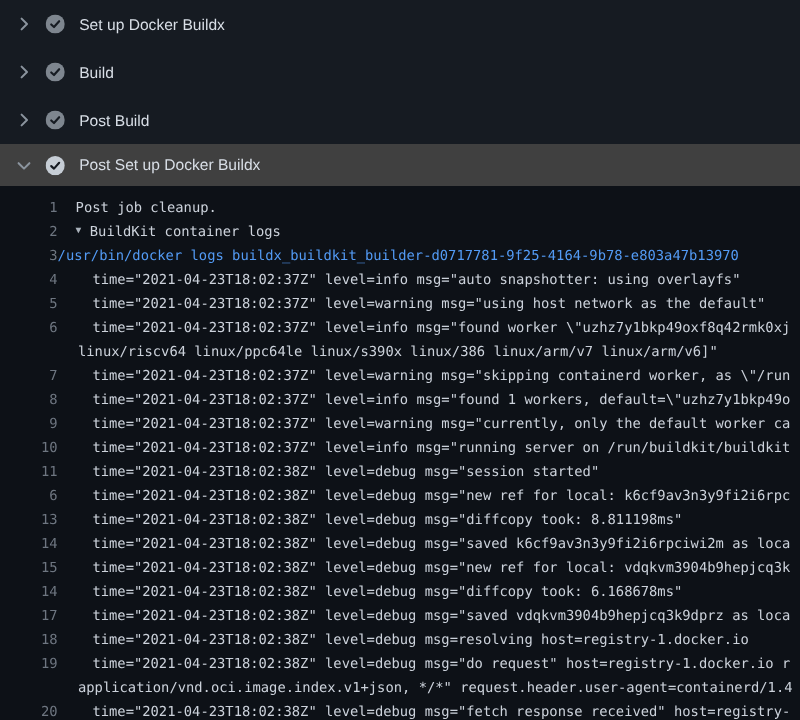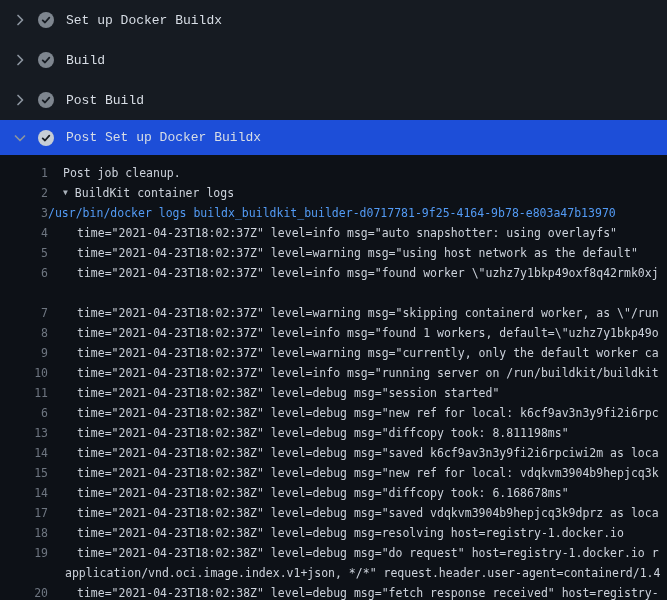--- a/index.html
+++ b/index.html
@@ -14,24 +14,24 @@
   .steps { background: #161b22; }
   .step {
     height: 40px;
     display: flex; align-items: center;
     padding-left: 12px;
     color: #d8dee6;
     font-size: 13px;
     cursor: pointer;
     user-select: none;
   }
-  .step.expanded { height: 35px; background: #1d4ed8; }
+  .step.expanded { height: 35px; background: #404040; }
   .chev { width: 16px; height: 16px; flex: none; display: flex; align-items: center; justify-content: center; }
   .check { width: 16px; height: 16px; flex: none; margin-left: 10px; }
-  .step-label { margin-left: 12px; white-space: pre; font-family: Liberation Mono, monospace; }
+  .step-label { margin-left: 12px; white-space: pre; }
   
   .log {
     flex: 1;
     background: #0d1117;
     font-family: "DejaVu Sans Mono", "Liberation Mono", monospace;
     font-size: 11.5px;
     color: #ccd2db;
     padding-top: 8px;
     overflow: hidden;
   }
@@ -110,21 +110,21 @@
         <span class="step-label">Post Set up Docker Buildx</span>
       </div>
     </div>
   <div class="log" id="log">
       <div class="lrow"><span class="ln">1</span><span class="txt k-plain">Post job cleanup.</span></div>
       <div class="lrow"><span class="ln">2</span><span class="txt k-group"><span class="tri">▼</span><span>BuildKit container logs</span></span></div>
       <div class="lrow"><span class="ln">3</span><span class="txt k-cmd">/usr/bin/docker logs buildx_buildkit_builder-d0717781-9f25-4164-9b78-e803a47b13970</span></div>
       <div class="lrow"><span class="ln">4</span><span class="txt k-log">time="2021-04-23T18:02:37Z" level=info msg="auto snapshotter: using overlayfs"</span></div>
       <div class="lrow"><span class="ln">5</span><span class="txt k-log">time="2021-04-23T18:02:37Z" level=warning msg="using host network as the default"</span></div>
       <div class="lrow"><span class="ln">6</span><span class="txt k-log">time="2021-04-23T18:02:37Z" level=info msg="found worker \"uzhz7y1bkp49oxf8q42rmk0xj</span></div>
-      <div class="lrow"><span class="ln"></span></div>
+      <div class="lrow"><span class="ln"></span><span class="txt k-cont">linux/riscv64 linux/ppc64le linux/s390x linux/386 linux/arm/v7 linux/arm/v6]"</span></div>
       <div class="lrow"><span class="ln">7</span><span class="txt k-log">time="2021-04-23T18:02:37Z" level=warning msg="skipping containerd worker, as \"/run</span></div>
       <div class="lrow"><span class="ln">8</span><span class="txt k-log">time="2021-04-23T18:02:37Z" level=info msg="found 1 workers, default=\"uzhz7y1bkp49o</span></div>
       <div class="lrow"><span class="ln">9</span><span class="txt k-log">time="2021-04-23T18:02:37Z" level=warning msg="currently, only the default worker ca</span></div>
       <div class="lrow"><span class="ln">10</span><span class="txt k-log">time="2021-04-23T18:02:37Z" level=info msg="running server on /run/buildkit/buildkit</span></div>
       <div class="lrow"><span class="ln">11</span><span class="txt k-log">time="2021-04-23T18:02:38Z" level=debug msg="session started"</span></div>
       <div class="lrow"><span class="ln">6</span><span class="txt k-log">time="2021-04-23T18:02:38Z" level=debug msg="new ref for local: k6cf9av3n3y9fi2i6rpc</span></div>
       <div class="lrow"><span class="ln">13</span><span class="txt k-log">time="2021-04-23T18:02:38Z" level=debug msg="diffcopy took: 8.811198ms"</span></div>
       <div class="lrow"><span class="ln">14</span><span class="txt k-log">time="2021-04-23T18:02:38Z" level=debug msg="saved k6cf9av3n3y9fi2i6rpciwi2m as loca</span></div>
       <div class="lrow"><span class="ln">15</span><span class="txt k-log">time="2021-04-23T18:02:38Z" level=debug msg="new ref for local: vdqkvm3904b9hepjcq3k</span></div>
       <div class="lrow"><span class="ln">14</span><span class="txt k-log">time="2021-04-23T18:02:38Z" level=debug msg="diffcopy took: 6.168678ms"</span></div>

